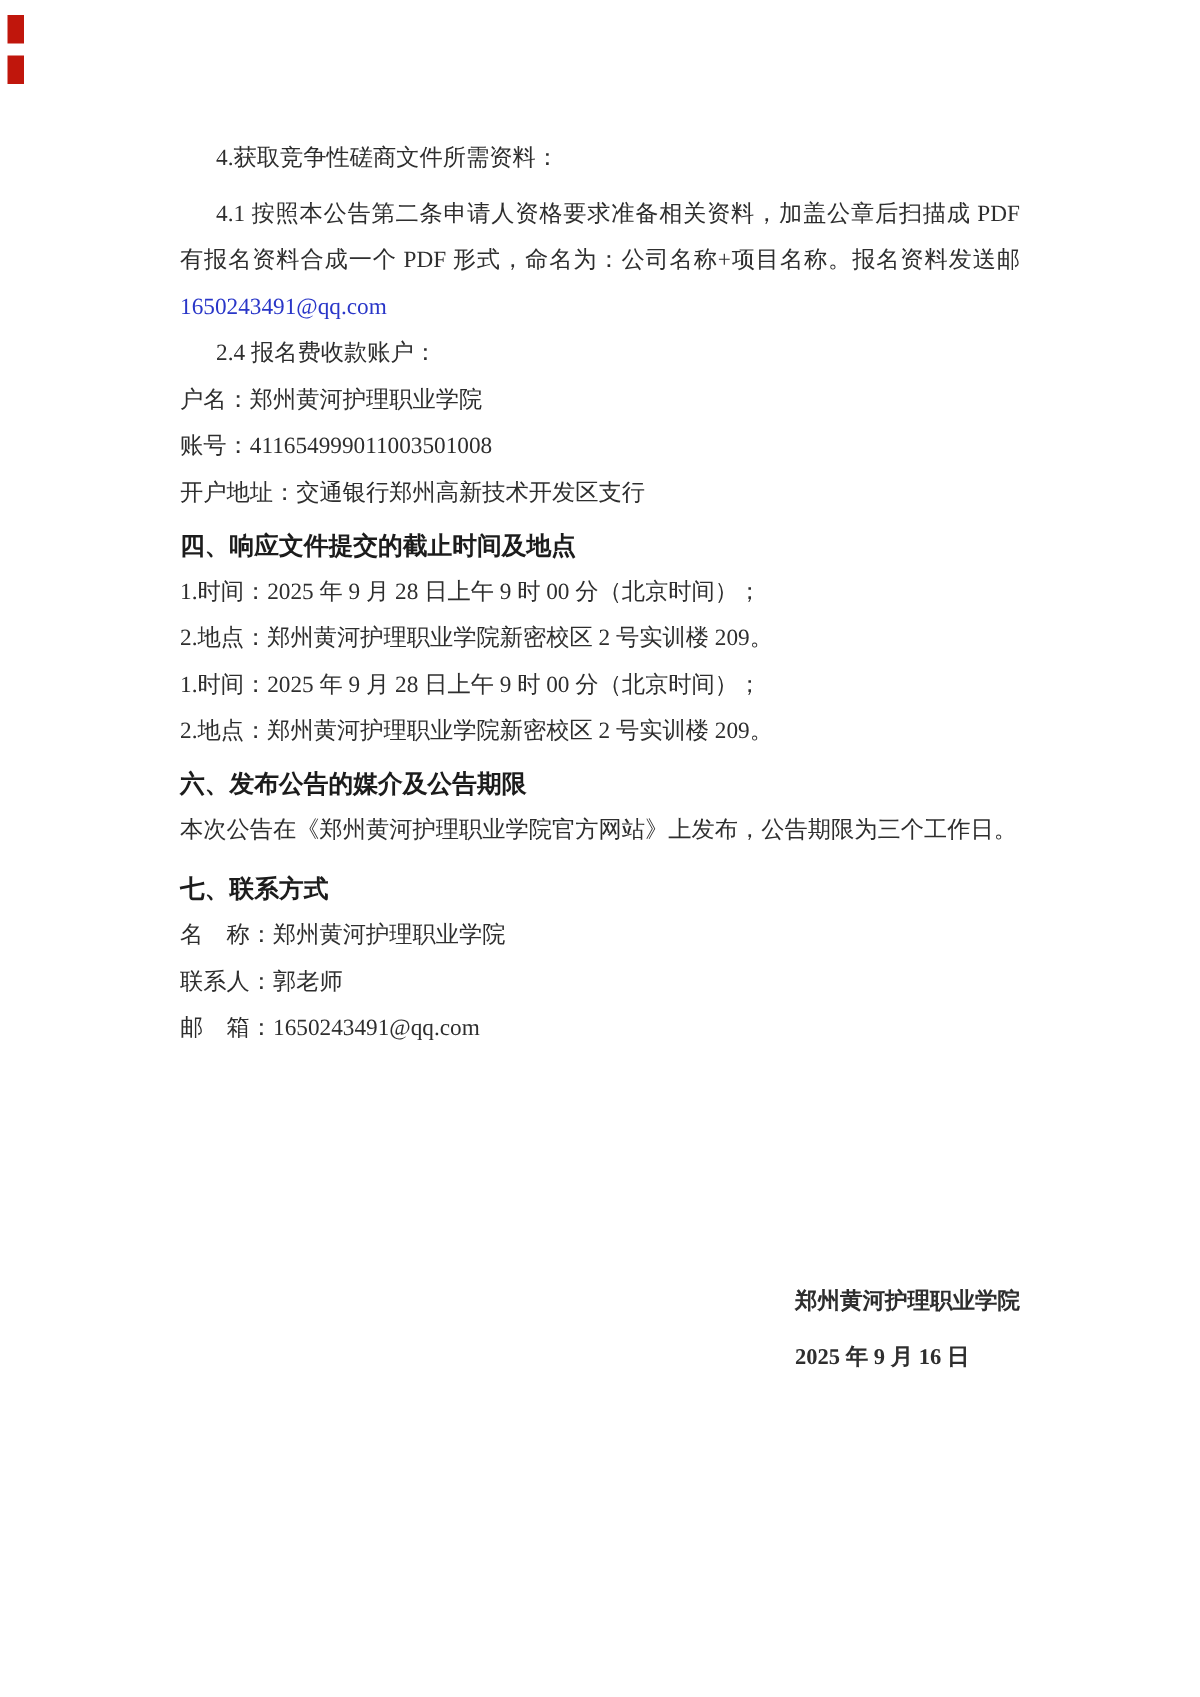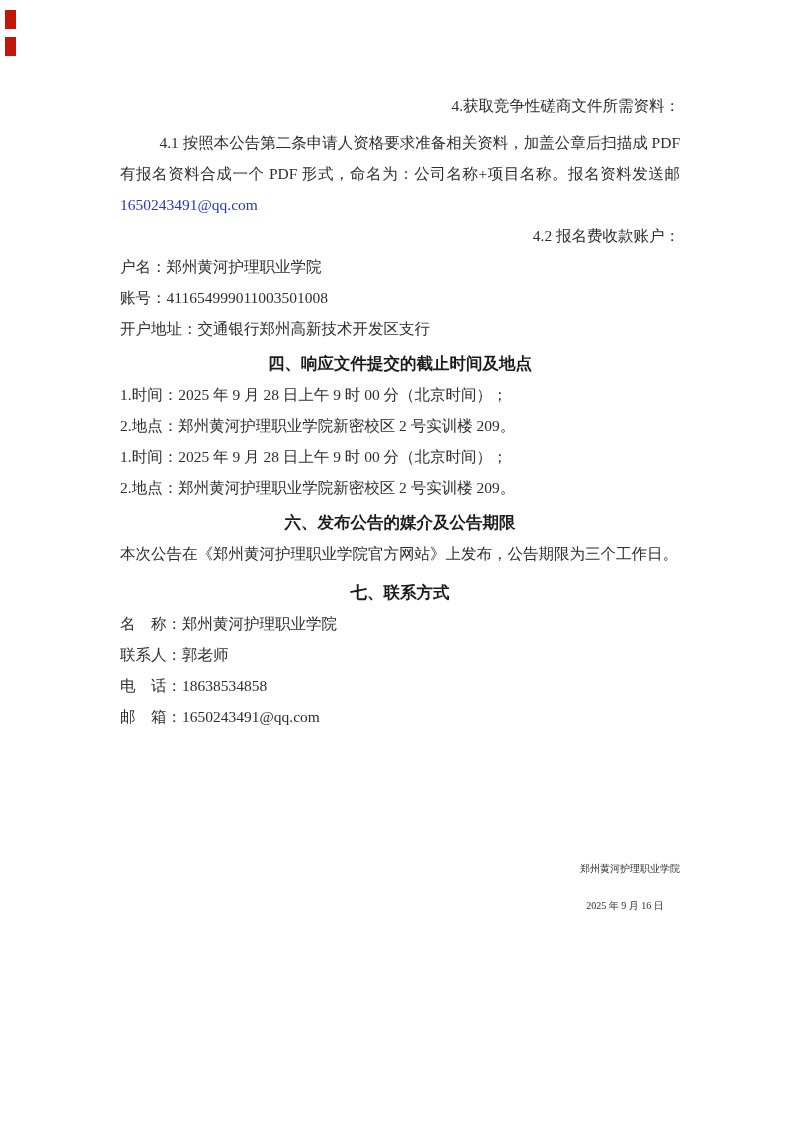--- a/index.html
+++ b/index.html
@@ -42,42 +42,42 @@
     line-height: 31px;
     white-space: nowrap;
   }
   .fill {
     white-space: normal;
     text-align: justify;
     -moz-text-align-last: justify;
     text-align-last: justify;
     overflow: hidden;
   }
-  .indent { padding-left: 24px; text-align: right; }
+  .indent { padding-left: 24px; }
   .heading {
     font-weight: bold;
     color: var(--heading, #1c1c1c);
     font-size: 16.5px;
-    text-align: center;
   }
   .mt4 { margin-top: 4px; }
   .mt6 { margin-top: 6px; }
   .mt8 { margin-top: 8px; }
 
   a.doc-link {
     color: var(--link, #2936c8);
     cursor: pointer;
   }
 
   .signature {
     position: absolute;
     right: 120px;
     top: 850px;
-    text-align: center;
-    font-size: 10px;
+    text-align: left;
+    font-size: 15px;
+    font-weight: bold;
   }
   .signature .sig-line {
     height: 37px;
     line-height: 37px;
     white-space: nowrap;
   }
   .signature .sig-date { padding-right: 10px; }
 </style>
 </head>
 <body>
@@ -88,39 +88,38 @@
   <div class="corner-mark m2"></div>
 
   <div class="doc">
 
     <div class="line indent">4.获取竞争性磋商文件所需资料：</div>
 
     <div class="line indent fill mt6">4.1 按照本公告第二条申请人资格要求准备相关资料，加盖公章后扫描成 PDF 格式，所</div>
     <div class="line fill">有报名资料合成一个 PDF 形式，命名为：公司名称+项目名称。报名资料发送邮箱：</div>
     <div class="line"><a class="doc-link">1650243491@qq.com</a></div>
 
-    <div class="line indent">4.2 报名费收款账户：</div>
+    <div class="line indent">2.4 报名费收款账户：</div>
     <div class="line">户名：郑州黄河护理职业学院</div>
     <div class="line">账号：411654999011003501008</div>
     <div class="line">开户地址：交通银行郑州高新技术开发区支行</div>
 
     <div class="line heading mt4">四、响应文件提交的截止时间及地点</div>
     <div class="line">1.时间：2025 年 9 月 28 日上午 9 时 00 分（北京时间）；</div>
     <div class="line">2.地点：郑州黄河护理职业学院新密校区 2 号实训楼 209。</div>
 
     <div class="line">1.时间：2025 年 9 月 28 日上午 9 时 00 分（北京时间）；</div>
     <div class="line">2.地点：郑州黄河护理职业学院新密校区 2 号实训楼 209。</div>
 
     <div class="line heading mt4">六、发布公告的媒介及公告期限</div>
     <div class="line">本次公告在《郑州黄河护理职业学院官方网站》上发布，公告期限为三个工作日。</div>
 
     <div class="line heading mt8">七、联系方式</div>
     <div class="line">名　称：郑州黄河护理职业学院</div>
     <div class="line">联系人：郭老师</div>
-    <div class="line">电　话：18638534858</div>
     <div class="line">邮　箱：1650243491@qq.com</div>
 
   </div>
 
   <div class="signature">
     <div class="sig-line">郑州黄河护理职业学院</div>
     <div class="sig-line sig-date">2025 年 9 月 16 日</div>
   </div>
 
 </div>

